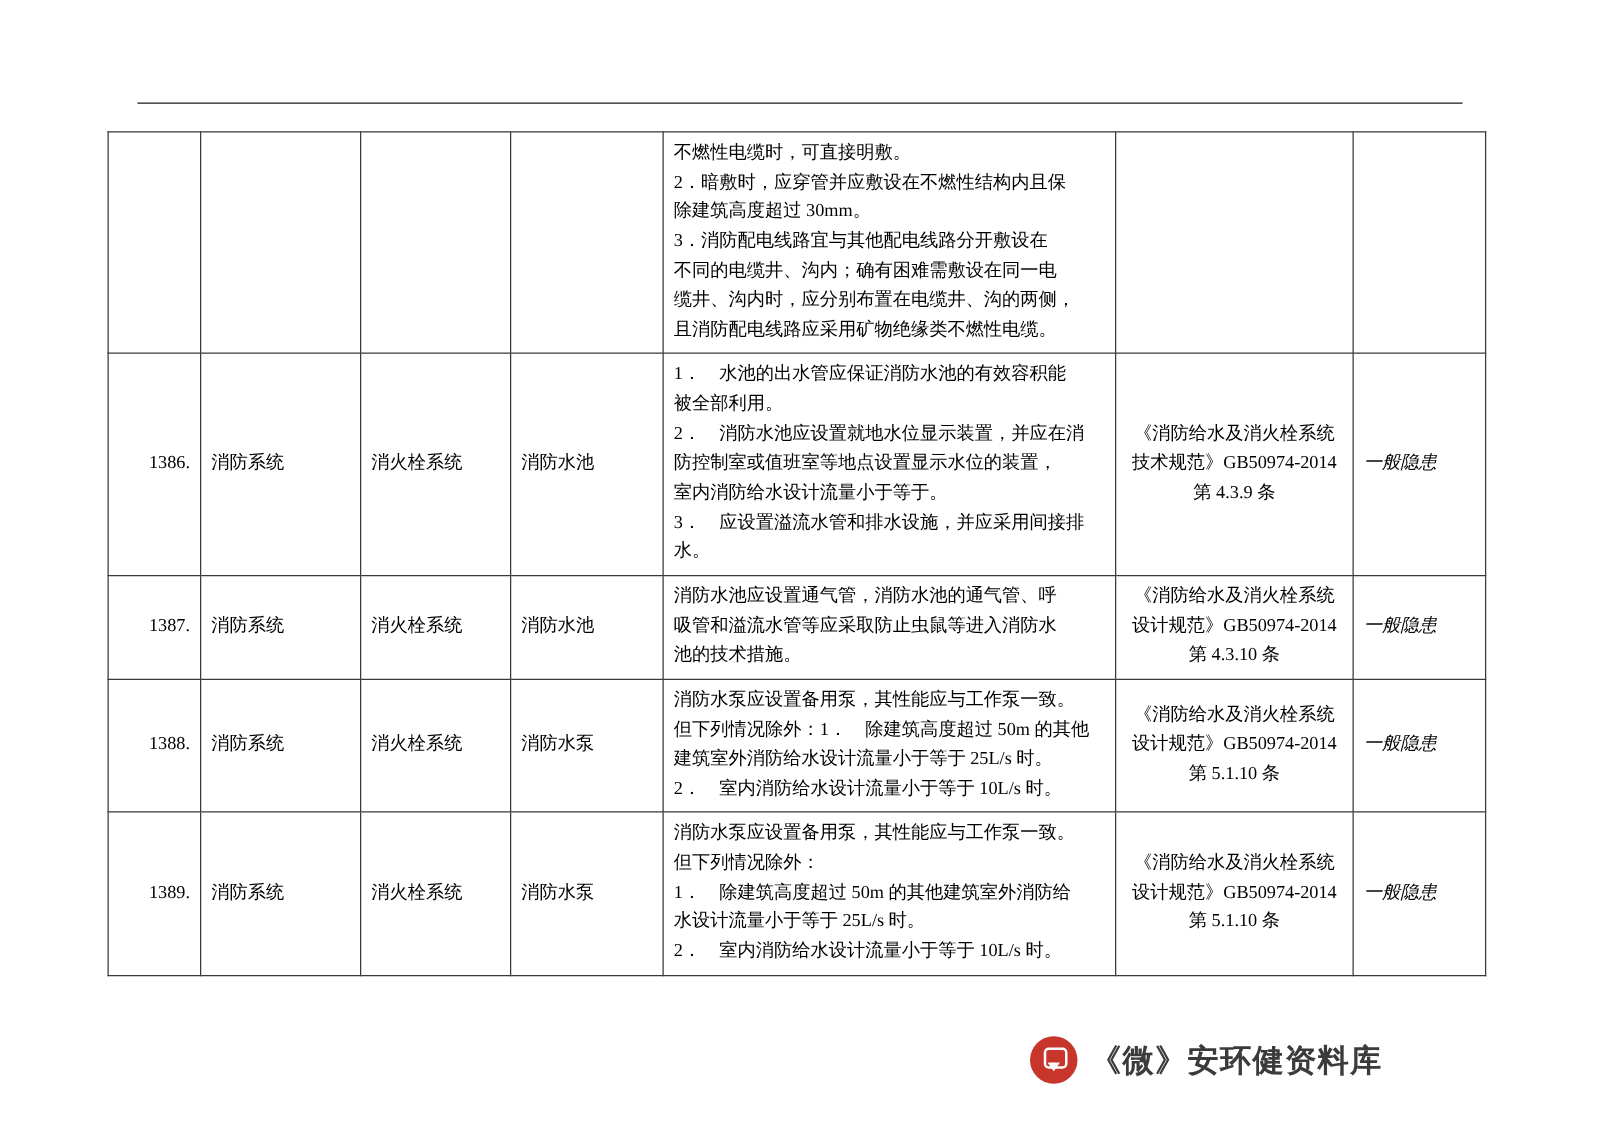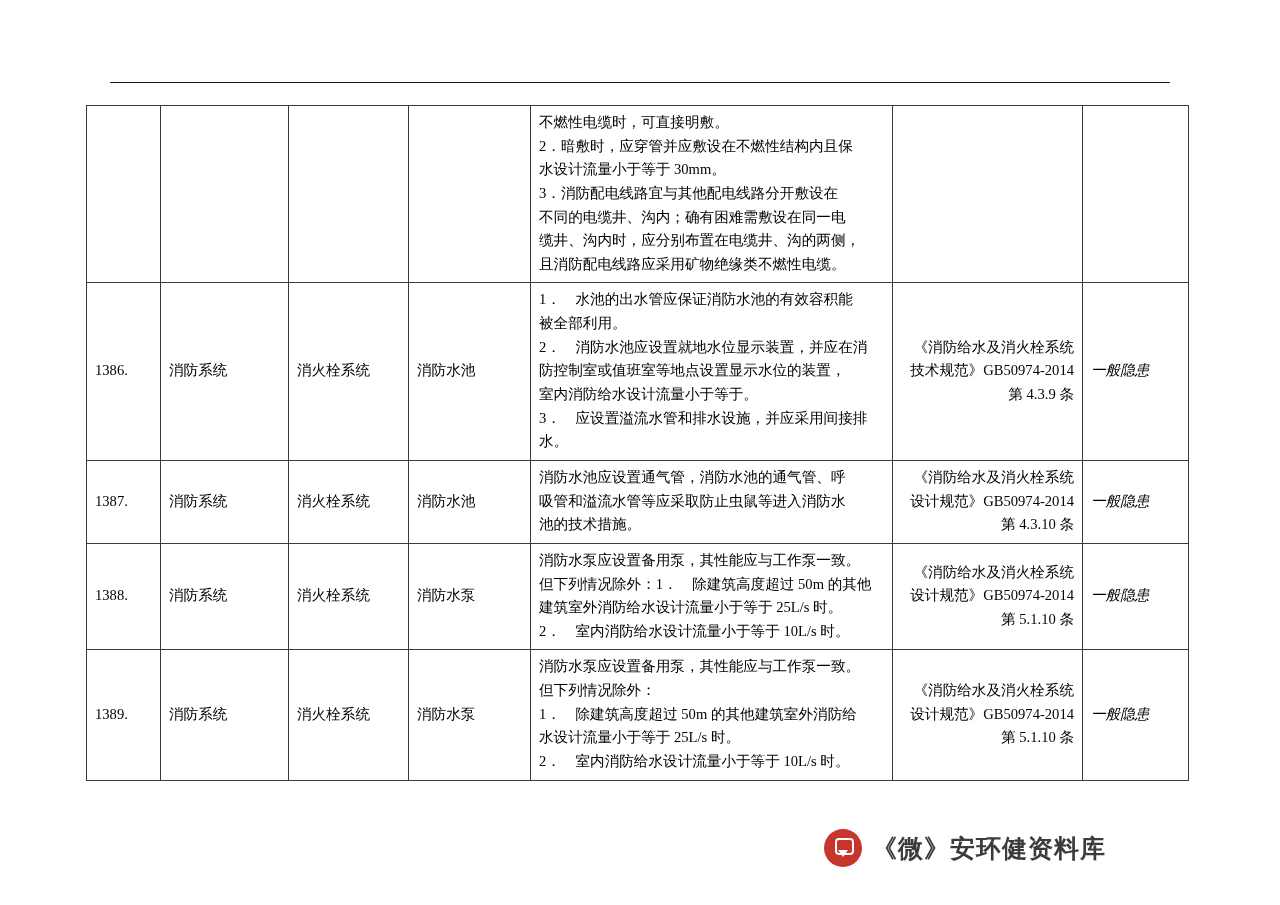--- a/index.html
+++ b/index.html
@@ -48,40 +48,40 @@
   }
   col.c-no    { width: 74px; }
   col.c-sys   { width: 128px; }
   col.c-sub   { width: 120px; }
   col.c-item  { width: 122px; }
   col.c-desc  { width: 362px; }
   col.c-ref   { width: 190px; }
   col.c-lvl   { width: 106px; }
 
   td.no {
-    text-align: left;
+    text-align: right;
     padding-left: 28px;
     white-space: nowrap;
   }
   td.ctr {
     text-align: left;
     padding-left: 16px;
     white-space: nowrap;
   }
   td.desc {
     text-align: left;
     vertical-align: top;
     padding-top: 7px;
   }
   td.desc.mid {
     vertical-align: middle;
     margin-left: 28px;
   }
   td.ref {
-    text-align: right;
+    text-align: center;
     vertical-align: middle;
     padding-left: 9px;
     margin-left: 32px;
   }
   td.lvl {
     text-align: left;
     padding-left: 18px;
     white-space: nowrap;
     font-style: italic;
   }
@@ -160,21 +160,21 @@
       </colgroup>
       <tbody>
           <tr>
             <td class="no"></td>
             <td class="ctr"></td>
             <td class="ctr"></td>
             <td class="ctr"></td>
             <td class="desc">
               <span class="desc-line">不燃性电缆时，可直接明敷。</span>
               <span class="desc-line">2．暗敷时，应穿管并应敷设在不燃性结构内且保</span>
-              <span class="desc-line">水设计流量小于等于 30mm。</span>
+              <span class="desc-line">除建筑高度超过 30mm。</span>
               <span class="desc-line">3．消防配电线路宜与其他配电线路分开敷设在</span>
               <span class="desc-line">不同的电缆井、沟内；确有困难需敷设在同一电</span>
               <span class="desc-line">缆井、沟内时，应分别布置在电缆井、沟的两侧，</span>
               <span class="desc-line">且消防配电线路应采用矿物绝缘类不燃性电缆。</span>
             </td>
             <td class="ref"></td>
             <td class="lvl"></td>
           </tr>
           <tr>
             <td class="no">1386.</td>

